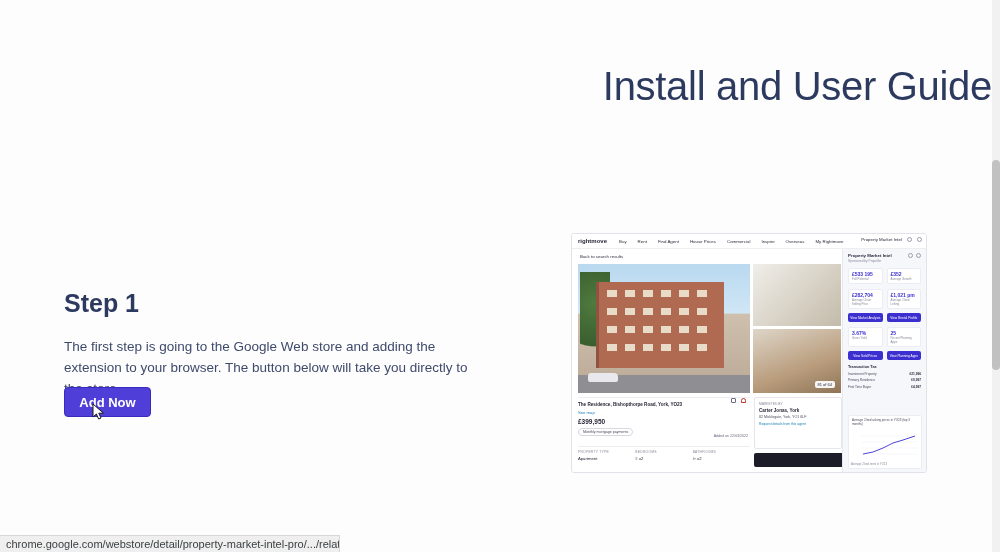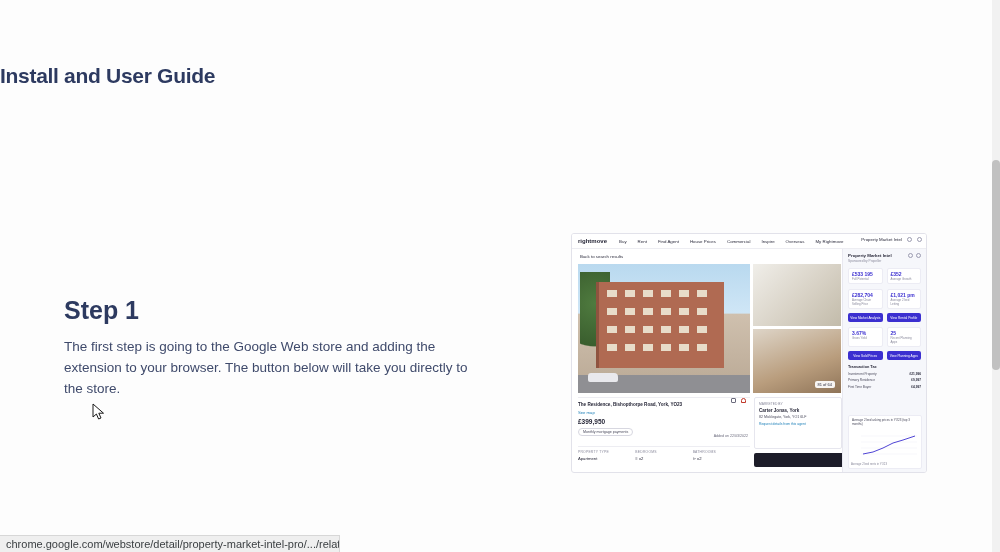--- a/index.html
+++ b/index.html
@@ -22,40 +22,40 @@
     left: 0; top: 0;
     width: 992px; height: 552px;
     background: #fdfdfd;
   }
 
   
   .hero-title {
     position: absolute;
     left: 0; top: 64px;
     width: 992px;
-    text-align: left;
-    font-size: 21px;
-    font-weight: bold;
+    text-align: right;
+    font-size: 40px;
+    font-weight: normal;
     color: #2d3a60;
     letter-spacing: -0.3px;
   }
   .hero-sub {
     position: absolute;
     left: 176px; top: 124px;
     width: 640px;
     text-align: center;
     font-size: 13.5px;
     line-height: 1.35;
     color: #4a5578;
   }
 
   
   .step-title {
     position: absolute;
-    left: 64px; top: 296px;
+    left: 64px; top: 289px;
     font-size: 25px;
     font-weight: bold;
     color: #2d3a60;
   }
   .step-body {
     position: absolute;
     left: 64px; top: 337px;
     width: 425px;
     font-size: 13.5px;
     line-height: 1.55;
@@ -324,20 +324,21 @@
 </head>
 <body>
 
 <div class="viewport">
   <div class="page">
 
     <div class="hero-title">Install and User Guide</div>
 
     <div class="step-title">Step 1</div>
     <div class="step-body">The first step is going to the Google Web store and adding the extension to your browser. The button below will take you directly to the store.</div>
+    <button class="add-now-btn">Add Now</button>
 
     <svg class="cursor" viewBox="0 0 14 18">
       <path d="M1 1 L1 14 L4.4 11 L6.6 16 L9 15 L6.8 10.2 L11.5 10.2 Z" fill="#ffffff" stroke="#1a1a1a" stroke-width="1"></path>
     </svg>
 
     <div class="shot">
 
       <div class="shot-nav">
         <div class="rm-logo"><span>rightmove</span></div>
         <div class="shot-nav-links">

